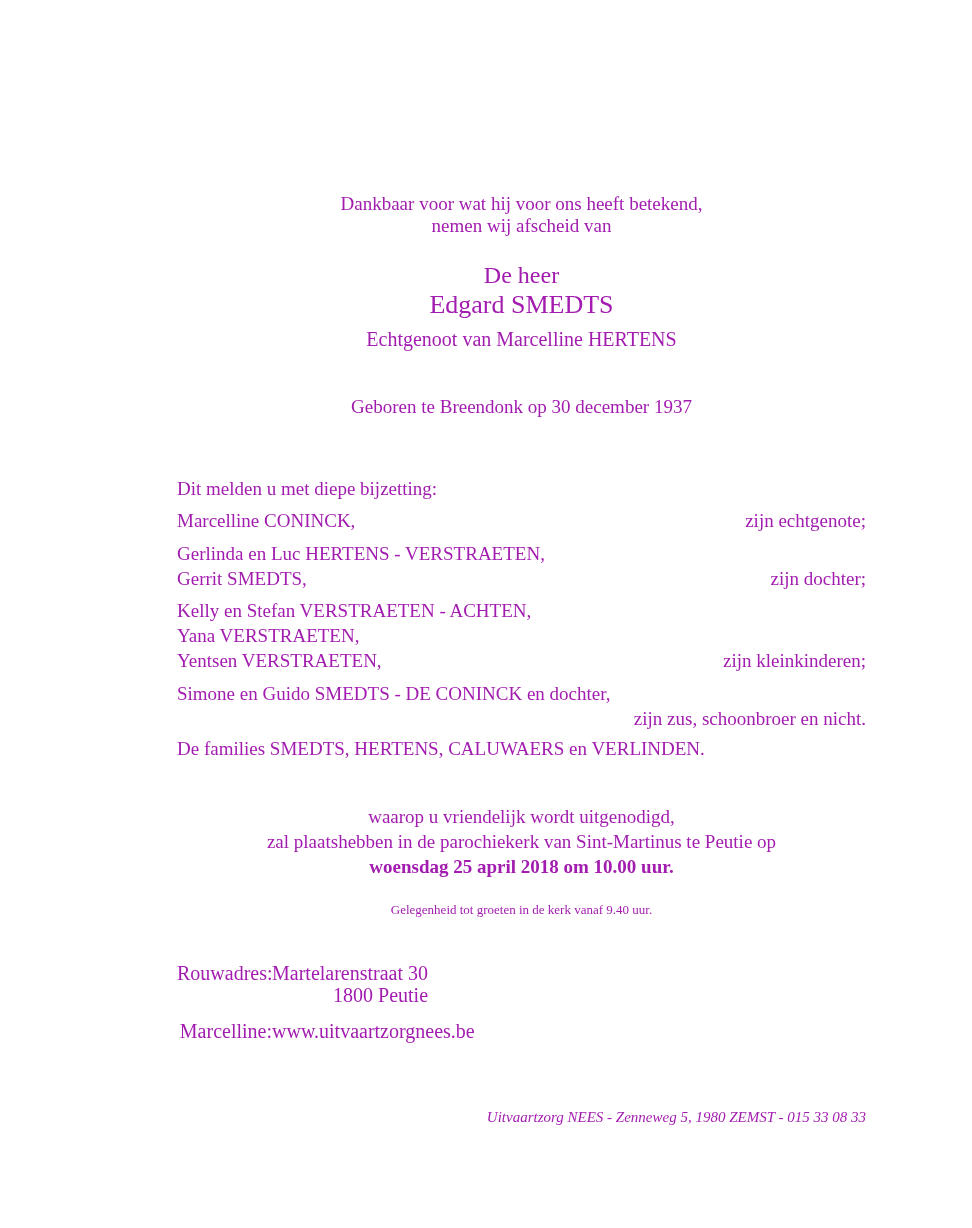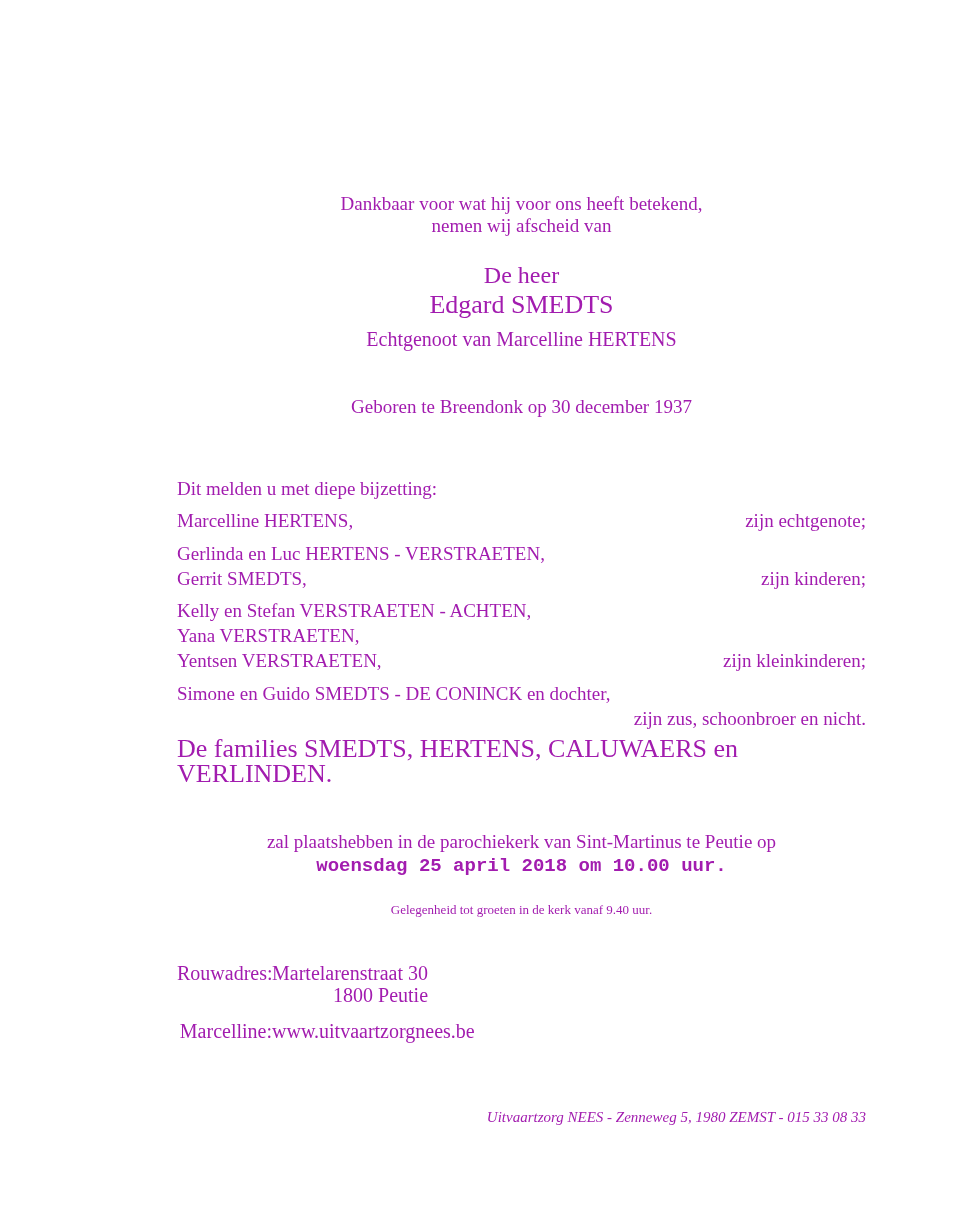--- a/index.html
+++ b/index.html
@@ -64,30 +64,30 @@
   .family-group.g2 { margin-top: 8px; }
   .family-group.g3 { margin-top: 7px; }
   .family-group.g4 { margin-top: 8px; display: block; }
   .family-names div { white-space: nowrap; }
   .family-relation { white-space: nowrap; }
   .family-group.g4 .family-relation {
     display: block;
     text-align: right;
   }
   .families-line {
-    font-size: 26px;
+    font-size: 19px;
     line-height: 25px;
     margin-top: 5px;
   }
   .ceremony {
     font-size: 19px;
     line-height: 25px;
     margin-top: 43px;
   }
-  .ceremony .bold { font-weight: bold; font-family: Liberation Mono, monospace; }
+  .ceremony .bold { font-weight: bold; }
   .greeting {
     font-size: 13px;
     line-height: 25px;
     margin-top: 18px;
   }
   .addr-row {
     display: flex;
     font-size: 20px;
     line-height: 22px;
     text-align: right;
@@ -122,31 +122,31 @@
     <div class="spouse-line center">Echtgenoot van Marcelline HERTENS</div>
 
     <div class="dates center">
       <div>Geboren te Breendonk op 30 december 1937</div>
     </div>
 
     <div class="announcement">Dit melden u met diepe bijzetting:</div>
 
     <div class="family-group g1">
       <div class="family-names">
-        <div>Marcelline HERTENS,</div>
+        <div>Marcelline CONINCK,</div>
       </div>
       <div class="family-relation">zijn echtgenote;</div>
     </div>
 
     <div class="family-group g2">
       <div class="family-names">
         <div>Gerlinda en Luc HERTENS - VERSTRAETEN,</div>
         <div>Gerrit SMEDTS,</div>
       </div>
-      <div class="family-relation">zijn kinderen;</div>
+      <div class="family-relation">zijn dochter;</div>
     </div>
 
     <div class="family-group g3">
       <div class="family-names">
         <div>Kelly en Stefan VERSTRAETEN - ACHTEN,</div>
         <div>Yana VERSTRAETEN,</div>
         <div>Yentsen VERSTRAETEN,</div>
       </div>
       <div class="family-relation">zijn kleinkinderen;</div>
     </div>
@@ -154,20 +154,21 @@
     <div class="family-group g4">
       <div class="family-names">
         <div>Simone en Guido SMEDTS - DE CONINCK en dochter,</div>
       </div>
       <div class="family-relation">zijn zus, schoonbroer en nicht.</div>
     </div>
 
     <div class="families-line">De families SMEDTS, HERTENS, CALUWAERS en VERLINDEN.</div>
 
     <div class="ceremony center">
+      <div>waarop u vriendelijk wordt uitgenodigd,</div>
       <div>zal plaatshebben in de parochiekerk van Sint-Martinus te Peutie op</div>
       <div class="bold">woensdag 25 april 2018 om 10.00 uur.</div>
     </div>
 
     <div class="greeting center">Gelegenheid tot groeten in de kerk vanaf 9.40 uur.</div>
 
     <div class="addr-row mourning">
       <div class="addr-label">Rouwadres:</div>
       <div>
         <div>Martelarenstraat 30</div>

